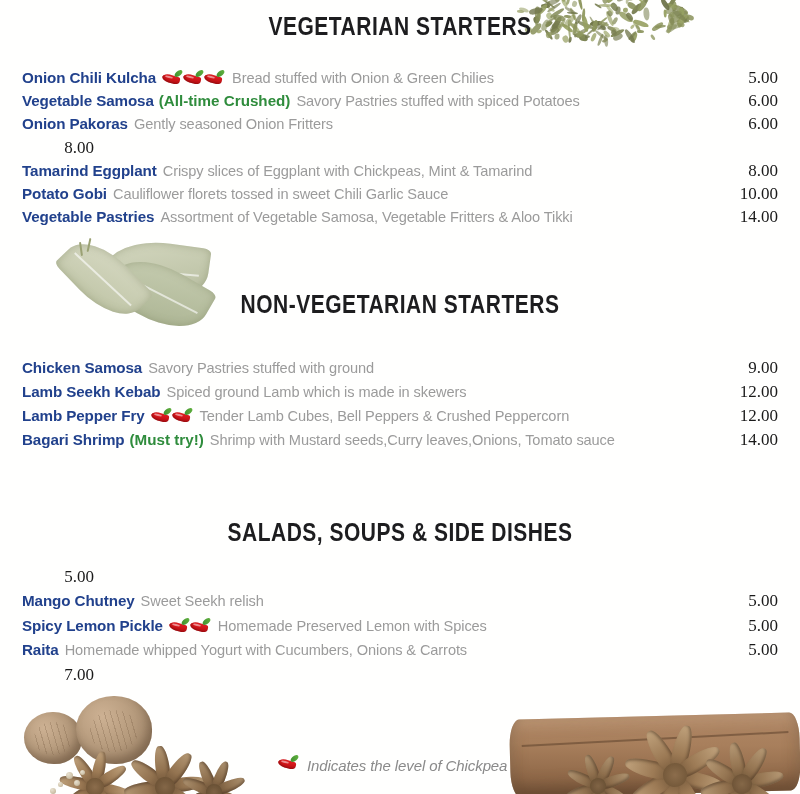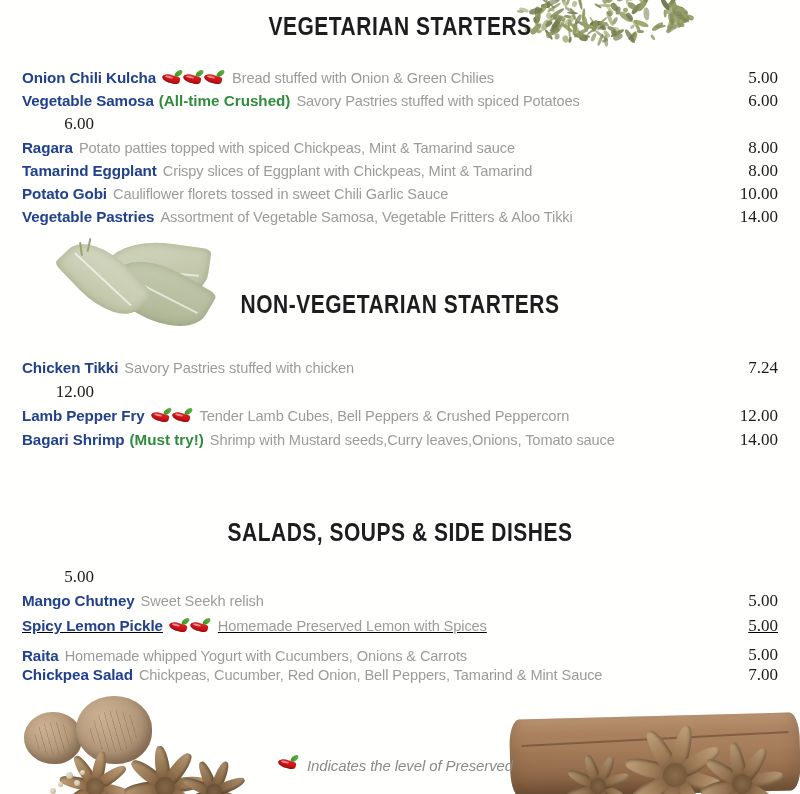--- a/index.html
+++ b/index.html
@@ -454,47 +454,48 @@
 <div class="menu-list" id="list-0" style="top:68px">
     <div class="menu-row" style="height: 23.2px;">
       <div class="row-text"><span class="dish-name">Onion Chili Kulcha</span><span class="chilis"><span class="chili"><span class="body"></span><span class="hl"></span><span class="stem"></span></span><span class="chili"><span class="body"></span><span class="hl"></span><span class="stem"></span></span><span class="chili"><span class="body"></span><span class="hl"></span><span class="stem"></span></span></span><span class="dish-desc">Bread stuffed with Onion &amp; Green Chilies</span></div>
       <div class="price">5.00</div>
     </div>
     <div class="menu-row" style="height: 23.2px;">
       <div class="row-text"><span class="dish-name">Vegetable Samosa</span><span class="dish-tag">(All-time Crushed)</span><span class="dish-desc">Savory Pastries stuffed with spiced Potatoes</span></div>
       <div class="price">6.00</div>
     </div>
     <div class="menu-row" style="height: 23.2px;">
+      <div class="row-text"><span class="dish-name">Onion Pakoras</span><span class="dish-desc">Gently seasoned Onion Fritters</span></div>
       <div class="price">6.00</div>
     </div>
     <div class="menu-row" style="height: 23.2px;">
-      <div class="row-text"><span class="dish-name">Ragara</span><span class="dish-desc">Potato patties topped with spiced Chickpeas, Mint &amp; Tamarind sauce</span></div>
       <div class="price">8.00</div>
     </div>
     <div class="menu-row" style="height: 23.2px;">
       <div class="row-text"><span class="dish-name">Tamarind Eggplant</span><span class="dish-desc">Crispy slices of Eggplant with Chickpeas, Mint  &amp; Tamarind</span></div>
       <div class="price">8.00</div>
     </div>
     <div class="menu-row" style="height: 23.2px;">
       <div class="row-text"><span class="dish-name">Potato Gobi</span><span class="dish-desc">Cauliflower florets tossed in sweet Chili Garlic Sauce</span></div>
       <div class="price">10.00</div>
     </div>
     <div class="menu-row" style="height: 23.2px;">
       <div class="row-text"><span class="dish-name">Vegetable Pastries</span><span class="dish-desc">Assortment of Vegetable Samosa, Vegetable Fritters &amp; Aloo Tikki</span></div>
       <div class="price">14.00</div>
     </div>
   </div>
 
 <div class="section-heading" id="heading-1" style="top:290px">NON-VEGETARIAN STARTERS</div>
 <div class="menu-list" id="list-1" style="top:358px">
     <div class="menu-row" style="height: 24px;">
-      <div class="row-text"><span class="dish-name">Chicken Tikki</span><span class="dish-desc">Savory Pastries stuffed with chicken</span></div>
-      <div class="price">7.24</div>
+      <div class="row-text"><span class="dish-name">Chicken Samosa</span><span class="dish-desc">Savory Pastries stuffed with ground</span></div>
+      <div class="price">9.00</div>
     </div>
     <div class="menu-row" style="height: 24px;">
+      <div class="row-text"><span class="dish-name">Lamb Seekh Kebab</span><span class="dish-desc">Spiced ground Lamb which is made in skewers</span></div>
       <div class="price">12.00</div>
     </div>
     <div class="menu-row" style="height: 24px;">
       <div class="row-text"><span class="dish-name">Lamb Pepper Fry</span><span class="chilis"><span class="chili"><span class="body"></span><span class="hl"></span><span class="stem"></span></span><span class="chili"><span class="body"></span><span class="hl"></span><span class="stem"></span></span></span><span class="dish-desc">Tender Lamb Cubes, Bell Peppers &amp; Crushed Peppercorn</span></div>
       <div class="price">12.00</div>
     </div>
     <div class="menu-row" style="height: 24px;">
       <div class="row-text"><span class="dish-name">Bagari Shrimp</span><span class="dish-tag">(Must try!)</span><span class="dish-desc">Shrimp with Mustard seeds,Curry leaves,Onions, Tomato sauce</span></div>
       <div class="price">14.00</div>
     </div>
@@ -502,30 +503,29 @@
 
 <div class="section-heading" id="heading-2" style="top:518px">SALADS, SOUPS &amp; SIDE DISHES</div>
 <div class="menu-list" id="list-2" style="top:567px">
     <div class="menu-row" style="height: 24.4px;">
       <div class="price">5.00</div>
     </div>
     <div class="menu-row" style="height: 24.4px;">
       <div class="row-text"><span class="dish-name">Mango Chutney</span><span class="dish-desc">Sweet Seekh relish</span></div>
       <div class="price">5.00</div>
     </div>
-    <div class="menu-row" style="height: 24.4px; text-decoration: underline;">
+    <div class="menu-row" style="height: 24.4px;">
       <div class="row-text"><span class="dish-name">Spicy Lemon Pickle</span><span class="chilis"><span class="chili"><span class="body"></span><span class="hl"></span><span class="stem"></span></span><span class="chili"><span class="body"></span><span class="hl"></span><span class="stem"></span></span></span><span class="dish-desc">Homemade Preserved Lemon with Spices</span></div>
       <div class="price">5.00</div>
     </div>
-    <div class="menu-row" style="height: 24.4px; align-items: flex-end;">
+    <div class="menu-row" style="height: 24.4px;">
       <div class="row-text"><span class="dish-name">Raita</span><span class="dish-desc">Homemade whipped Yogurt with Cucumbers, Onions &amp; Carrots</span></div>
       <div class="price">5.00</div>
     </div>
     <div class="menu-row" style="height: 24.4px;">
-      <div class="row-text"><span class="dish-name">Chickpea Salad</span><span class="dish-desc">Chickpeas, Cucumber, Red Onion, Bell Peppers, Tamarind &amp; Mint Sauce</span></div>
       <div class="price">7.00</div>
     </div>
   </div>
 
 <div id="legend">
   <span class="chilis" id="legend-chili"><span class="chili"><span class="body"></span><span class="hl"></span><span class="stem"></span></span></span>
-  <span class="legend-text">Indicates the level of Preserved</span>
+  <span class="legend-text">Indicates the level of Chickpea</span>
 </div>
 
 </body></html>

